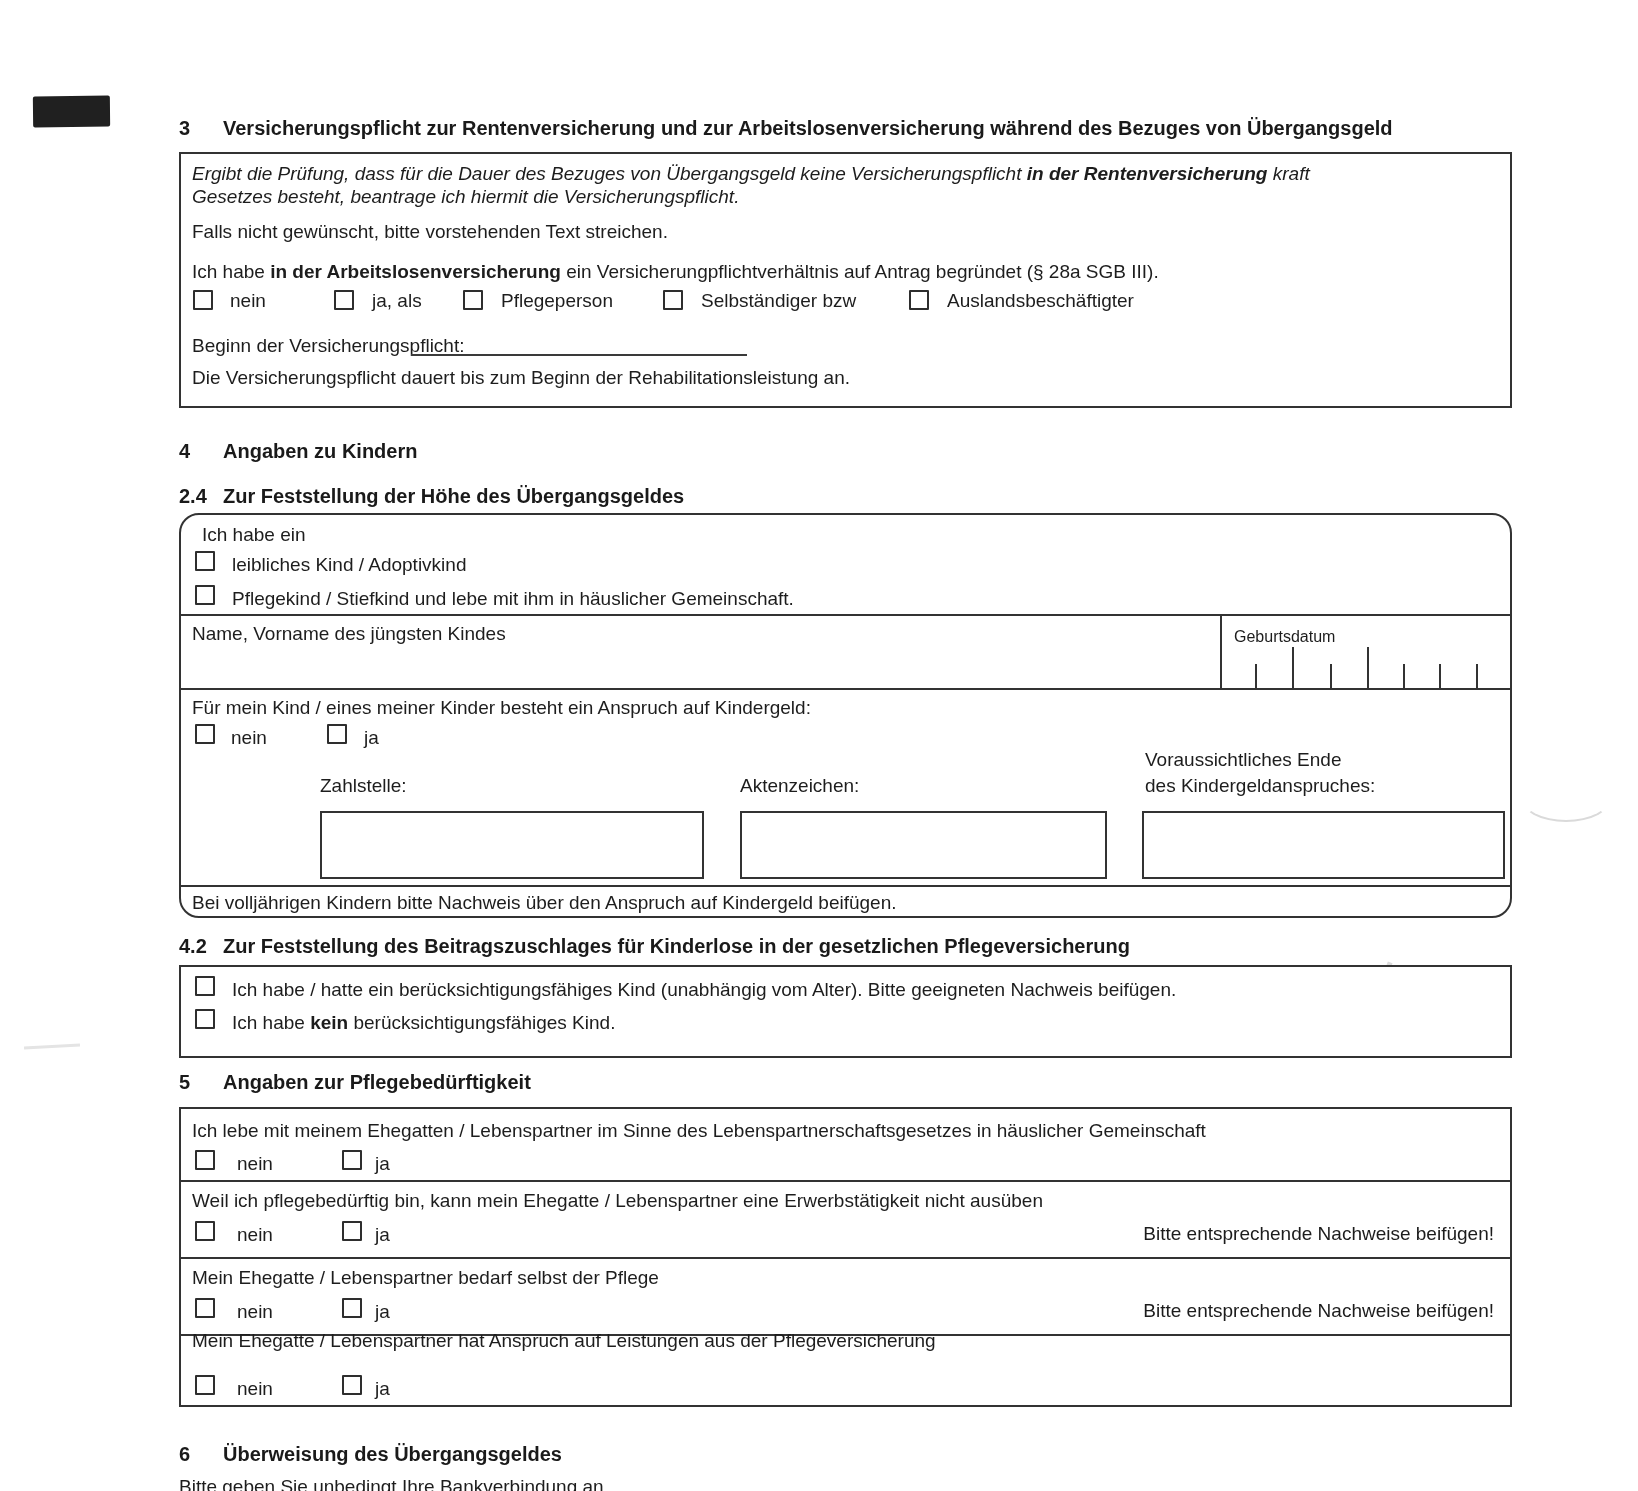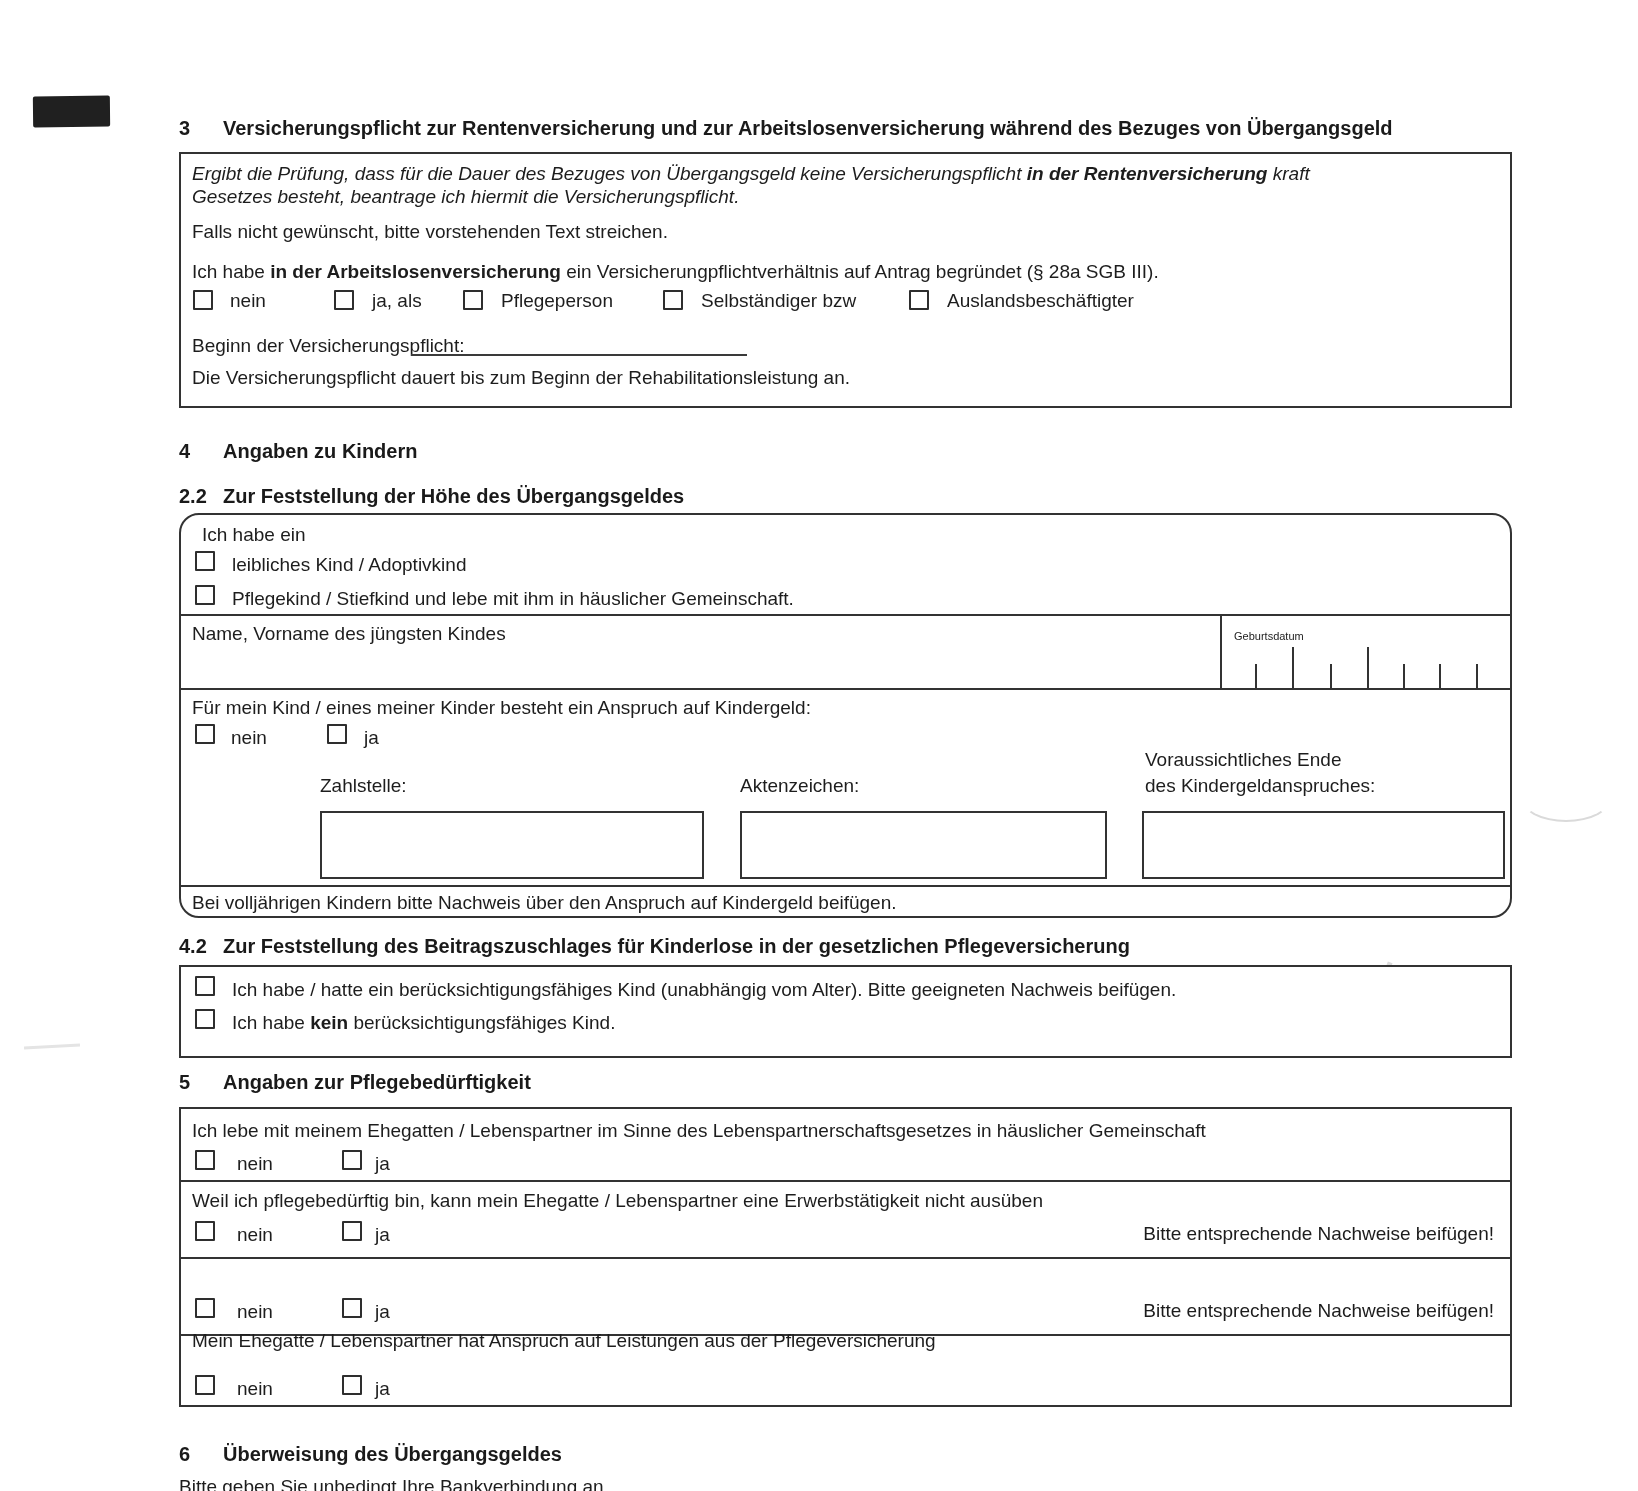--- a/index.html
+++ b/index.html
@@ -68,39 +68,39 @@
     <div class="uline" style="left:230px;top:180px;width:336px;height:20px;"></div>
     <div class="txt" style="left:11px;top:212px;">Die Versicherungspflicht dauert bis zum Beginn der Rehabilitationsleistung an.</div>
   </div>
 
   <div class="heading" style="top:440px;">
     <span class="hnum">4</span>
     <span>Angaben zu Kindern</span>
   </div>
 
   <div class="heading" style="top:485px;">
-    <span class="hnum">2.2</span>
+    <span class="hnum">2.4</span>
     <span>Zur Feststellung der Höhe des Übergangsgeldes</span>
   </div>
 
   <div class="box" style="top:513px;height:405px;border-radius:20px;">
     <div class="txt" style="left:21px;top:8px;">Ich habe ein</div>
 
     <div class="cb" style="left:14px;top:36px;"></div>
     <div class="txt" style="left:51px;top:38px;">leibliches Kind / Adoptivkind</div>
     <div class="cb" style="left:14px;top:70px;"></div>
     <div class="txt" style="left:51px;top:72px;">Pflegekind / Stiefkind und lebe mit ihm in häuslicher Gemeinschaft.</div>
 
     <div class="hdiv" style="top:99px;"></div>
 
     <div class="abs" style="left:0;top:99px;width:1037px;height:74px;"></div>
     <div class="txt" style="left:11px;top:107px;">Name, Vorname des jüngsten Kindes</div>
     <div class="vdiv" style="left:1039px;top:99px;height:74px;"></div>
     <div class="abs" style="left:1041px;top:99px;width:290px;height:74px;"></div>
-    <div class="txt" style="left:1053px;top:110px;font-size:11px;">Geburtsdatum</div>
+    <div class="txt" style="left:1053px;top:110px;font-size:16px;">Geburtsdatum</div>
     <div class="tick" style="left:1074px;top:149px;height:24px;"></div>
     <div class="tick" style="left:1111px;top:132px;height:41px;"></div>
     <div class="tick" style="left:1149px;top:149px;height:24px;"></div>
     <div class="tick" style="left:1186px;top:132px;height:41px;"></div>
     <div class="tick" style="left:1222px;top:149px;height:24px;"></div>
     <div class="tick" style="left:1258px;top:149px;height:24px;"></div>
     <div class="tick" style="left:1295px;top:149px;height:24px;"></div>
 
     <div class="hdiv" style="top:173px;"></div>
 
@@ -152,20 +152,21 @@
     <div class="hdiv" style="top:71px;"></div>
 
     <div class="txt" style="left:11px;top:80px;">Weil ich pflegebedürftig bin, kann mein Ehegatte / Lebenspartner eine Erwerbstätigkeit nicht ausüben</div>
     <div class="cb" style="left:14px;top:112px;"></div>
     <div class="txt" style="left:56px;top:114px;">nein</div>
     <div class="cb" style="left:161px;top:112px;"></div>
     <div class="txt" style="left:194px;top:114px;">ja</div>
     <div class="note-right" style="top:114px;">Bitte entsprechende Nachweise beifügen!</div>
     <div class="hdiv" style="top:148px;"></div>
 
+    <div class="txt" style="left:11px;top:157px;">Mein Ehegatte / Lebenspartner bedarf selbst der Pflege</div>
     <div class="cb" style="left:14px;top:189px;"></div>
     <div class="txt" style="left:56px;top:191px;">nein</div>
     <div class="cb" style="left:161px;top:189px;"></div>
     <div class="txt" style="left:194px;top:191px;">ja</div>
     <div class="note-right" style="top:191px;">Bitte entsprechende Nachweise beifügen!</div>
     <div class="hdiv" style="top:225px;"></div>
 
     <div class="txt" style="left:11px;top:220px;">Mein Ehegatte / Lebenspartner hat Anspruch auf Leistungen aus der Pflegeversicherung</div>
     <div class="cb" style="left:14px;top:266px;"></div>
     <div class="txt" style="left:56px;top:268px;">nein</div>

